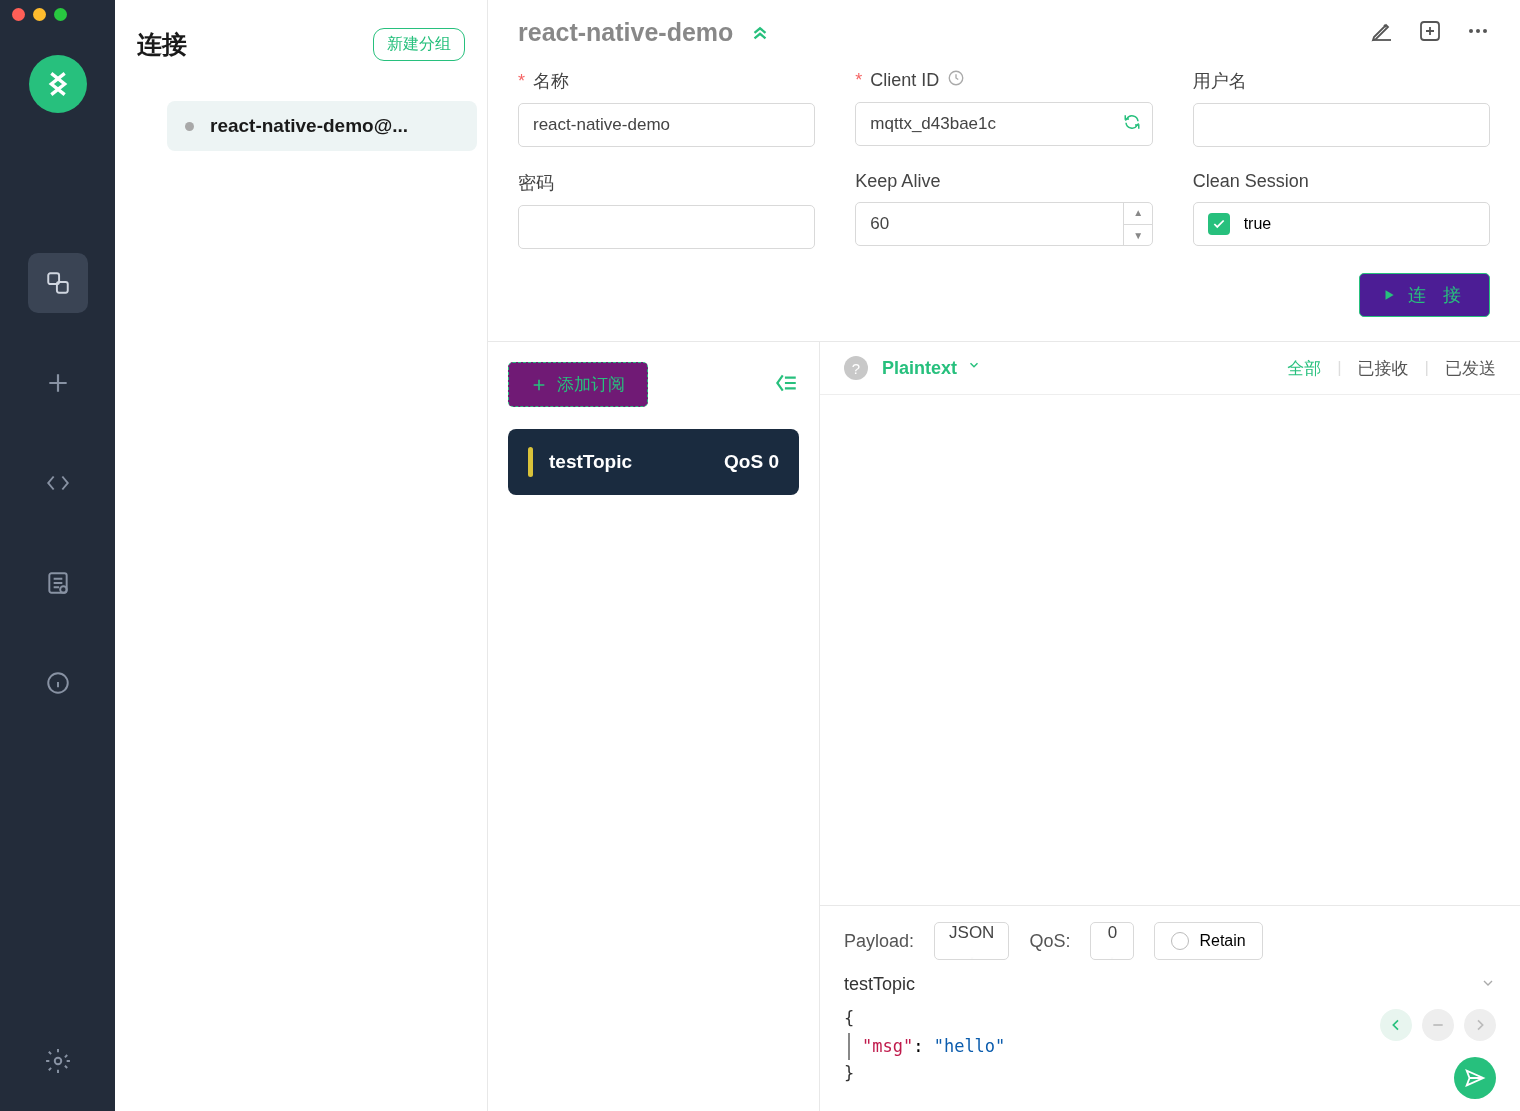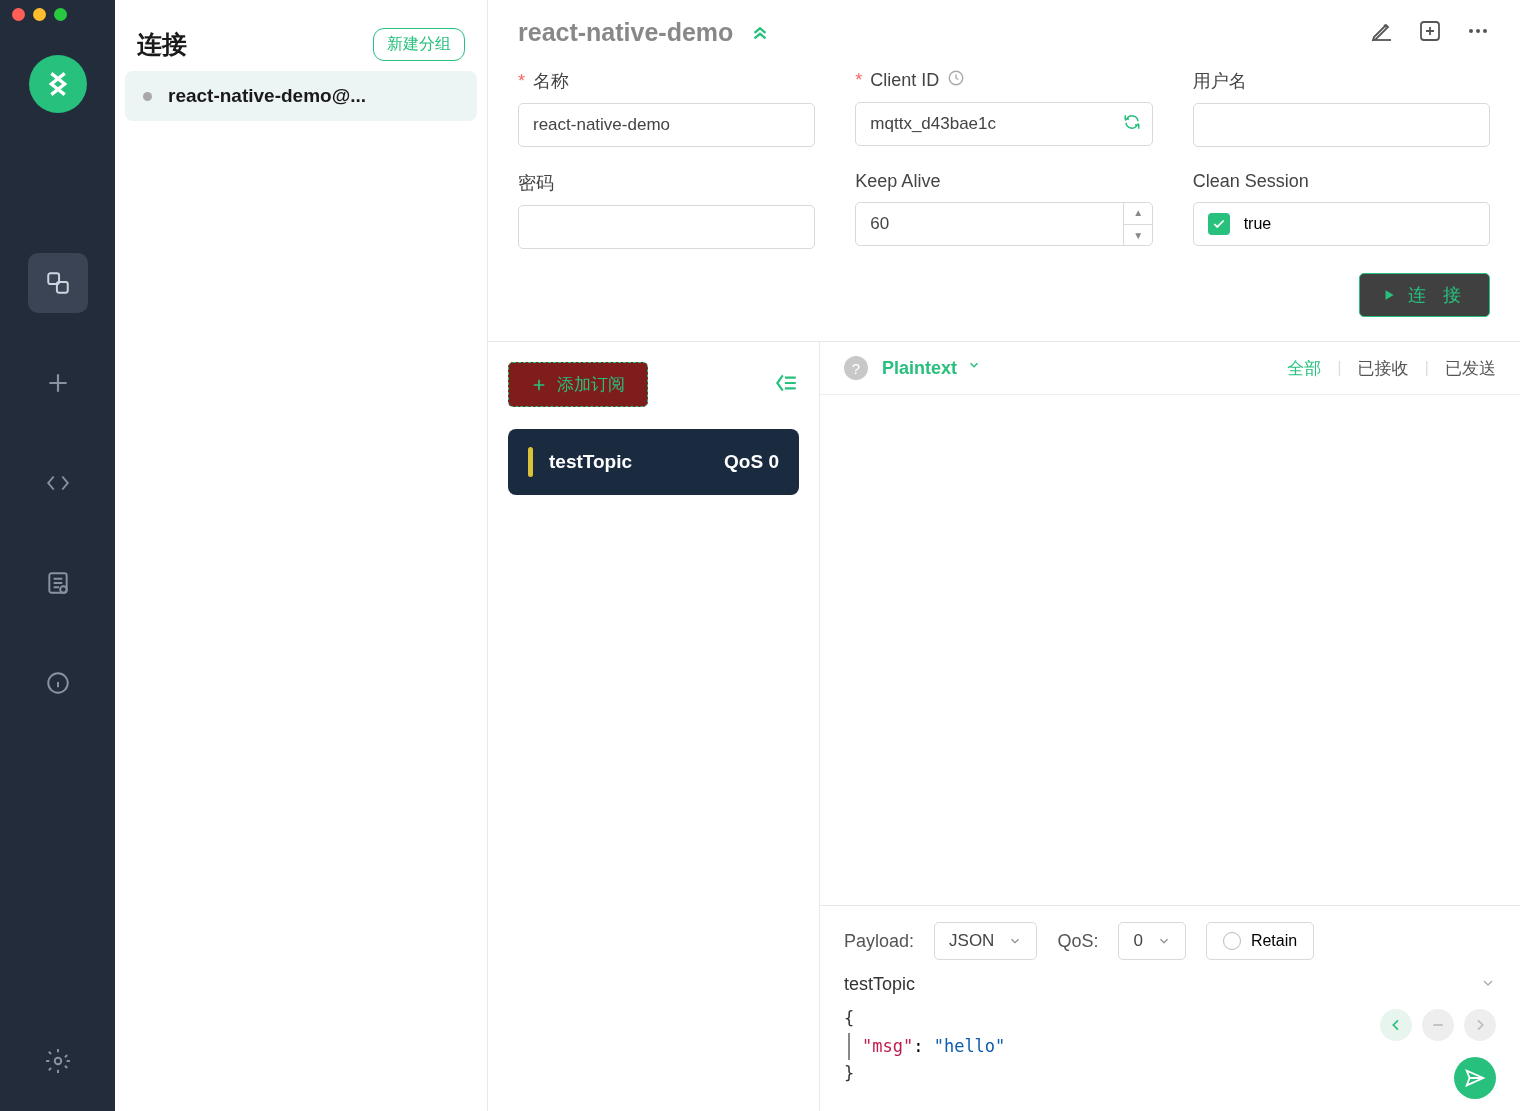--- a/index.html
+++ b/index.html
@@ -17,24 +17,24 @@
 .logo { width: 58px; height: 58px; border-radius: 50%; background: #27c07d; display: flex; align-items: center; justify-content: center; margin-bottom: 140px; }
 .logo svg { width: 32px; height: 32px; }
 .nav-item { width: 60px; height: 60px; display: flex; align-items: center; justify-content: center; border-radius: 10px; margin-bottom: 40px; cursor: pointer; }
 .nav-item.active { background: #3a4454; }
 .nav-item svg, .nav-settings svg { width: 26px; height: 26px; }
 .nav-spacer { flex: 1; }
 .nav-settings { width: 60px; height: 60px; display: flex; align-items: center; justify-content: center; margin-bottom: 20px; cursor: pointer; }
 
 
 .conn-sidebar { width: 373px; background: #fff; border-right: 1px solid #e8e8e8; display: flex; flex-direction: column; flex-shrink: 0; }
-.conn-header { display: flex; align-items: center; justify-content: space-between; padding: 28px 22px 10px; }
+.conn-header { display: flex; align-items: center; justify-content: space-between; padding: 28px 22px 40px; }
 .conn-title { font-size: 25px; font-weight: 700; color: #1a1a1a; }
 .new-group-btn { border: 1.5px solid #27c07d; color: #27c07d; background: #fff; padding: 5px 13px; border-radius: 11px; font-size: 16px; cursor: pointer; }
-.conn-list { padding: 0 10px; }
+.conn-list { padding: 0 10px; margin-left: 42px; }
 .conn-item { display: flex; align-items: center; padding: 14px 18px; background: #edf4f4; border-radius: 8px; cursor: pointer; }
 .conn-dot { width: 9px; height: 9px; border-radius: 50%; background: #a8a8a8; margin-right: 16px; }
 .conn-name { font-size: 19px; font-weight: 600; color: #1a1a1a; }
 
 
 .main { flex: 1; display: flex; flex-direction: column; min-width: 0; }
 .main-header { display: flex; align-items: center; justify-content: space-between; padding: 18px 30px 10px 30px; }
 .main-title-wrap { display: flex; align-items: center; gap: 16px; }
 .main-title { font-size: 25px; font-weight: 700; color: #888; }
 .collapse-icon { color: #27c07d; cursor: pointer; }
@@ -49,27 +49,27 @@
 .req { color: #f56565; }
 .field-input { width: 100%; height: 44px; border: 1px solid #d9d9d9; border-radius: 5px; padding: 0 14px; font-size: 17px; color: #444; background: #fff; }
 .field-input-wrap { position: relative; }
 .refresh-btn { position: absolute; right: 12px; top: 50%; transform: translateY(-50%); color: #27c07d; cursor: pointer; }
 .stepper { position: absolute; right: 0; top: 0; height: 100%; width: 30px; border-left: 1px solid #d9d9d9; display: flex; flex-direction: column; }
 .stepper-btn { flex: 1; display: flex; align-items: center; justify-content: center; cursor: pointer; font-size: 10px; color: #888; }
 .stepper-btn:first-child { border-bottom: 1px solid #d9d9d9; }
 .checkbox-wrap { display: flex; align-items: center; height: 44px; border: 1px solid #d9d9d9; border-radius: 5px; padding: 0 14px; gap: 14px; }
 .checkbox { width: 22px; height: 22px; background: #27c07d; border-radius: 4px; display: flex; align-items: center; justify-content: center; color: #fff; }
 .connect-row { display: flex; justify-content: flex-end; }
-.connect-btn { border: 1.5px solid #27c07d; color: #27c07d; background: #404040; padding: 9px 22px; border-radius: 5px; font-size: 18px; cursor: pointer; display: flex; align-items: center; gap: 12px; letter-spacing: 6px; }
+.connect-btn { border: 1.5px solid #27c07d; color: #27c07d; background: #4c1d95; padding: 9px 22px; border-radius: 5px; font-size: 18px; cursor: pointer; display: flex; align-items: center; gap: 12px; letter-spacing: 6px; }
 
 
 .lower { display: flex; flex: 1; border-top: 1px solid #e8e8e8; min-height: 0; }
 .sub-panel { width: 332px; padding: 20px; border-right: 1px solid #e8e8e8; flex-shrink: 0; }
 .sub-header { display: flex; align-items: center; justify-content: space-between; margin-bottom: 22px; }
-.add-sub-btn { border: 1.5px dashed #27c07d; color: #27c07d; background: #7f1d1d; padding: 10px 22px; border-radius: 5px; font-size: 17px; cursor: pointer; display: flex; align-items: center; gap: 10px; }
+.add-sub-btn { border: 1.5px dashed #27c07d; color: #27c07d; background: #701a75; padding: 10px 22px; border-radius: 5px; font-size: 17px; cursor: pointer; display: flex; align-items: center; gap: 10px; }
 .collapse-sub { color: #27c07d; cursor: pointer; }
 .sub-item { background: #1a2b3f; border-radius: 8px; padding: 18px 20px; display: flex; align-items: center; justify-content: space-between; color: #fff; cursor: pointer; }
 .sub-bar { width: 5px; height: 30px; background: #d9c23a; border-radius: 3px; margin-right: 16px; }
 .sub-left { display: flex; align-items: center; }
 .sub-topic { font-size: 19px; font-weight: 600; }
 .sub-qos { font-size: 19px; font-weight: 600; }
 
 
 .msg-panel { flex: 1; display: flex; flex-direction: column; min-width: 0; }
 .msg-header { display: flex; align-items: center; justify-content: space-between; padding: 14px 24px; border-bottom: 1px solid #eee; }
@@ -79,21 +79,21 @@
 .msg-filters { display: flex; align-items: center; gap: 16px; font-size: 17px; margin-left: 36px; }
 .filter { cursor: pointer; color: #555; }
 .filter.active { color: #27c07d; }
 .filter-sep { color: #ddd; }
 .msg-body { flex: 1; }
 
 
 .pub-footer { border-top: 1px solid #e8e8e8; padding: 16px 24px 24px; position: relative; }
 .pub-row1 { display: flex; align-items: center; gap: 20px; margin-bottom: 14px; }
 .pub-label { font-size: 18px; color: #555; }
-.pub-select { height: 38px; border: 1px solid #d9d9d9; border-radius: 5px; padding: 0 14px; display: flex; align-items: center; gap: 14px; font-size: 17px; color: #444; cursor: pointer; }
+.pub-select { height: 38px; border: 1px solid #d9d9d9; border-radius: 5px; padding: 0 14px; display: flex; align-items: center; gap: 14px; font-size: 17px; color: #444; cursor: pointer; flex-direction: column; }
 .pub-row2 { display: flex; align-items: center; justify-content: space-between; margin-bottom: 10px; }
 .pub-topic { font-size: 18px; color: #333; }
 .pub-payload { font-family: Menlo, monospace; font-size: 17px; line-height: 1.6; }
 .json-key { color: #c01b4c; }
 .json-str { color: #0b5cad; }
 .json-brace { color: #333; }
 .cursor-line { border-left: 2px solid #888; padding-left: 12px; margin-left: 4px; }
 .pub-actions { position: absolute; right: 24px; bottom: 70px; display: flex; gap: 10px; }
 .pub-action { width: 32px; height: 32px; border-radius: 50%; background: #e8f5ef; display: flex; align-items: center; justify-content: center; cursor: pointer; color: #27c07d; }
 .pub-action.disabled { background: #eee; color: #bbb; }

